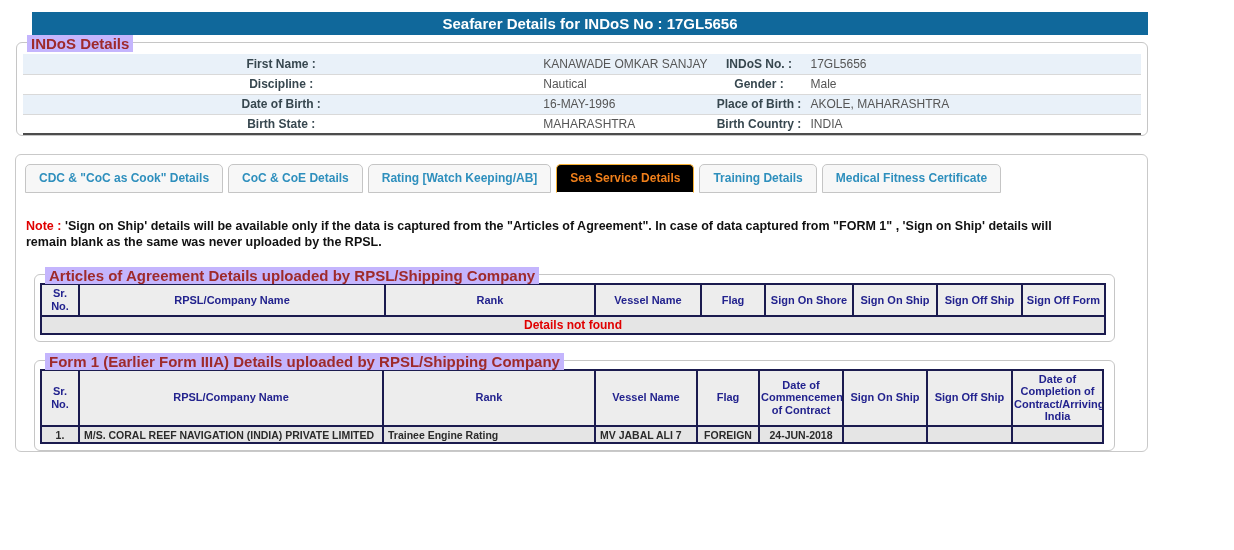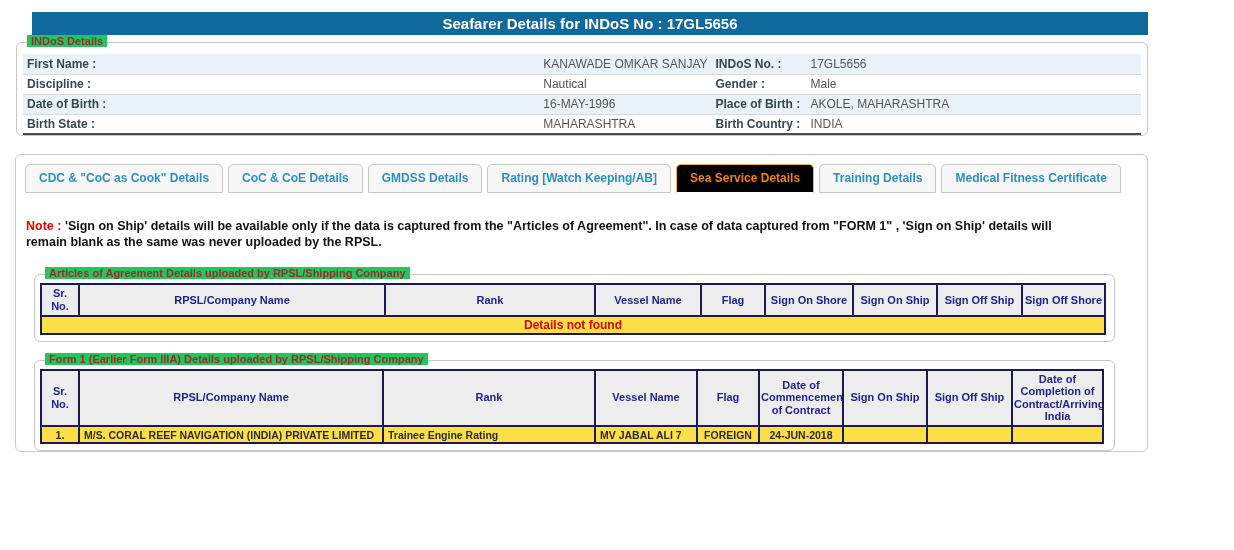--- a/index.html
+++ b/index.html
@@ -15,32 +15,32 @@
     margin:12px 86px 0 32px;
     height:23px; line-height:23px;
     background:#10689B; color:#fff;
     font-size:15px; font-weight:bold; text-align:center;
   }
 
   
   .fieldset { position:relative; border:1px solid #c6c6c6; border-radius:6px; background:#fff; }
   .legend {
     position:absolute; top:-8px; left:10px;
-    background:#22c55e; padding:0 4px;
-    color:#9E2A2B; font-size:11px; font-weight:bold; white-space:nowrap;
+    background:#c4b5fd; padding:0 4px;
+    color:#9E2A2B; font-size:15px; font-weight:bold; white-space:nowrap;
   }
 
   
   .fs-indos { margin:7px 86px 0 16px; padding:11px 6px 0 6px; }
   .details-table { width:100%; border-collapse:collapse; border-bottom:2px solid #4c4c4c; }
   .details-table tr { height:20px; }
   .details-table tr.alt { background:#E9F1F9; }
   .details-table tr { border-bottom:1px solid #d9d9d9; }
   .details-table td { font-size:12px; vertical-align:middle; padding:1px 4px; }
-  .details-table td.lbl { font-weight:bold; color:#37474F; text-align:left; white-space:nowrap; }
+  .details-table td.lbl { font-weight:bold; color:#37474F; text-align:center; white-space:nowrap; }
   .details-table td.val { color:#555; text-align:left; white-space:nowrap;margin-top:35px; }
   .details-table td.c1 { width:47.5%; }
   .details-table td.c2 { width:13.5%; }
   .details-table td.c3 { width:8.5%; }
   .details-table td.c4 { width:30.5%; }
 
   
   .panel {
     margin:18px 86px 0 15px;
     min-height:298px;
@@ -73,21 +73,21 @@
   .data-table {
     border-collapse:collapse; table-layout:fixed;
     font-size:11px;
   }
   .data-table th, .data-table td { border:2px solid #1B1B4F; overflow:hidden; }
   .data-table th {
     background:#EDEDED; color:#23238E; font-weight:bold;
     text-align:center; padding:2px 1px; line-height:1.15; font-size:11px;
   }
   .data-table td {
-    background:#fde047; color:#2b2b2b; font-weight:bold;
+    background:#e5e5e5; color:#2b2b2b; font-weight:bold;
     padding:1px 4px; height:17px; font-size:10.5px;
   }
   .data-table td.ctr { text-align:center; }
   .data-table td.empty-msg {
     color:#E00000; font-size:12px; text-align:center; font-weight:bold; height:17px;
   }
   .t1 { width:1064px; }
   .t2 { width:1062px; }
 </style>
 </head>
@@ -124,21 +124,20 @@
       <td class="val c4">INDIA</td>
     </tr>
   </tbody>
     </table>
 </div>
 
 <div class="panel">
   <div class="tabs">
     <div class="tab">CDC &amp; "CoC as Cook" Details</div>
     <div class="tab">CoC &amp; CoE Details</div>
-    <div class="tab">GMDSS Details</div>
     <div class="tab">Rating [Watch Keeping/AB]</div>
     <div class="tab active">Sea Service Details</div>
     <div class="tab">Training Details</div>
     <div class="tab">Medical Fitness Certificate</div>
   </div>
 
   <div class="note">
     <span class="note-label">Note :</span>
     <span>'Sign on Ship' details will be available only if the data is captured from the "Articles of Agreement". In case of data captured from "FORM 1" , 'Sign on Ship' details will remain blank as the same was never uploaded by the RPSL.</span>
   </div>
@@ -160,21 +159,21 @@
       <tbody>
           <tr>
         <th>Sr. No.</th>
         <th>RPSL/Company Name</th>
         <th>Rank</th>
         <th>Vessel Name</th>
         <th>Flag</th>
         <th>Sign On Shore</th>
         <th>Sign On Ship</th>
         <th>Sign Off Ship</th>
-        <th>Sign Off Shore</th>
+        <th>Sign Off Form</th>
       </tr>
       <tr>
         <td class="empty-msg" colspan="9">Details not found</td>
       </tr>
     </tbody>
       </table>
   </div>
 
   <div class="fieldset fs-table second">
     <span class="legend">Form 1 (Earlier Form IIIA) Details uploaded by RPSL/Shipping Company</span>

